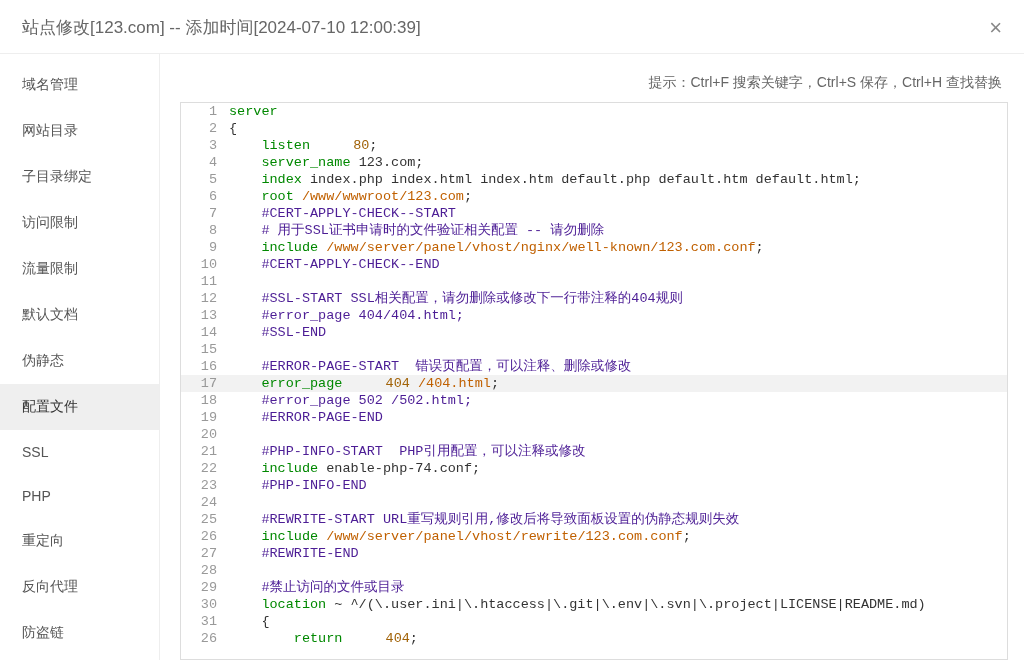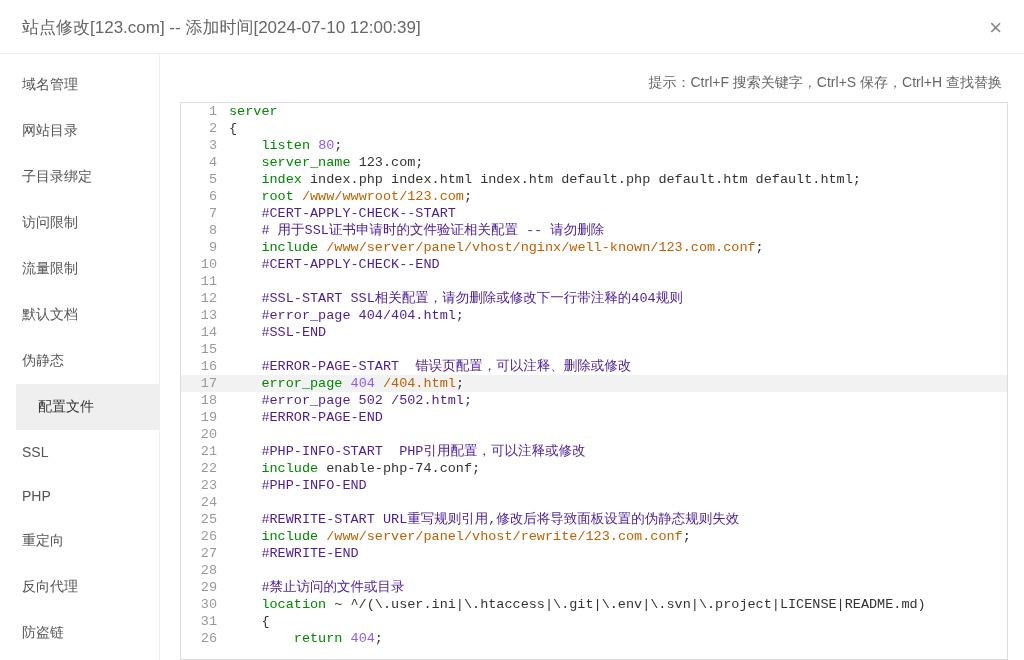--- a/index.html
+++ b/index.html
@@ -4,33 +4,33 @@
 <style>
 * { margin:0; padding:0; box-sizing:border-box; }
 body { font-family:"Microsoft YaHei","PingFang SC",Arial,sans-serif; background:#fff; color:#333; font-size:14px; width:1024px; height:660px; overflow:hidden; position:relative; }
 .window { display:flex; flex-direction:column; width:100%; height:100%; }
 .titlebar { display:flex; justify-content:space-between; align-items:center; padding:16px 22px 14px 22px; border-bottom:1px solid #eee; }
 .titlebar .title { font-size:17px; color:#666; }
 .titlebar .close { font-size:22px; color:#888; cursor:pointer; line-height:1; }
 .body { display:flex; flex:1; overflow:hidden; }
 .sidebar { width:160px; flex-shrink:0; border-right:1px solid #eee; padding-top:8px; }
 .sidebar .item { padding:14px 22px; color:#555; cursor:pointer; font-size:14px; }
-.sidebar .item.active { background:#efefef; color:#333; font-weight:500;margin-left:16px; }
+.sidebar .item.active { background:#efefef; color:#333; font-weight:500; }
 .main { flex:1; display:flex; flex-direction:column; overflow:hidden; }
 .hint { padding:20px 22px 10px 18px; color:#666; font-size:14px;text-align:right; }
 .editor { flex:1; position:relative; border:1px solid #ddd; margin:0 16px 0 20px; overflow:hidden; background:#fff; }
 .code-area { font-family:Consolas,Monaco,"Courier New",monospace; font-size:13.5px; line-height:17px; position:absolute; top:0; left:0; right:0; }
 .line { display:flex; white-space:pre; }
 .line.hl { background:#f2f2f2; }
 .gutter { width:48px; text-align:right; padding-right:12px; color:#999; flex-shrink:0; user-select:none; }
 .codecell { flex:1; }
 .tok-kw { color:#008800; }
 .tok-str { color:#c06000; }
 .tok-cm { color:#4c1d95; }
-.tok-num { color:#8b5cf6; }
+.tok-num { color:#a16207;margin-left:35px; }
 .tok-id { color:#333; }
 .annotation { position:absolute; pointer-events:none; }
 </style>
 </head>
 <body>
 
 <div class="window">
   <div class="titlebar">
     <div class="title">站点修改[123.com] -- 添加时间[2024-07-10 12:00:39]</div>
     <div class="close">×</div>

